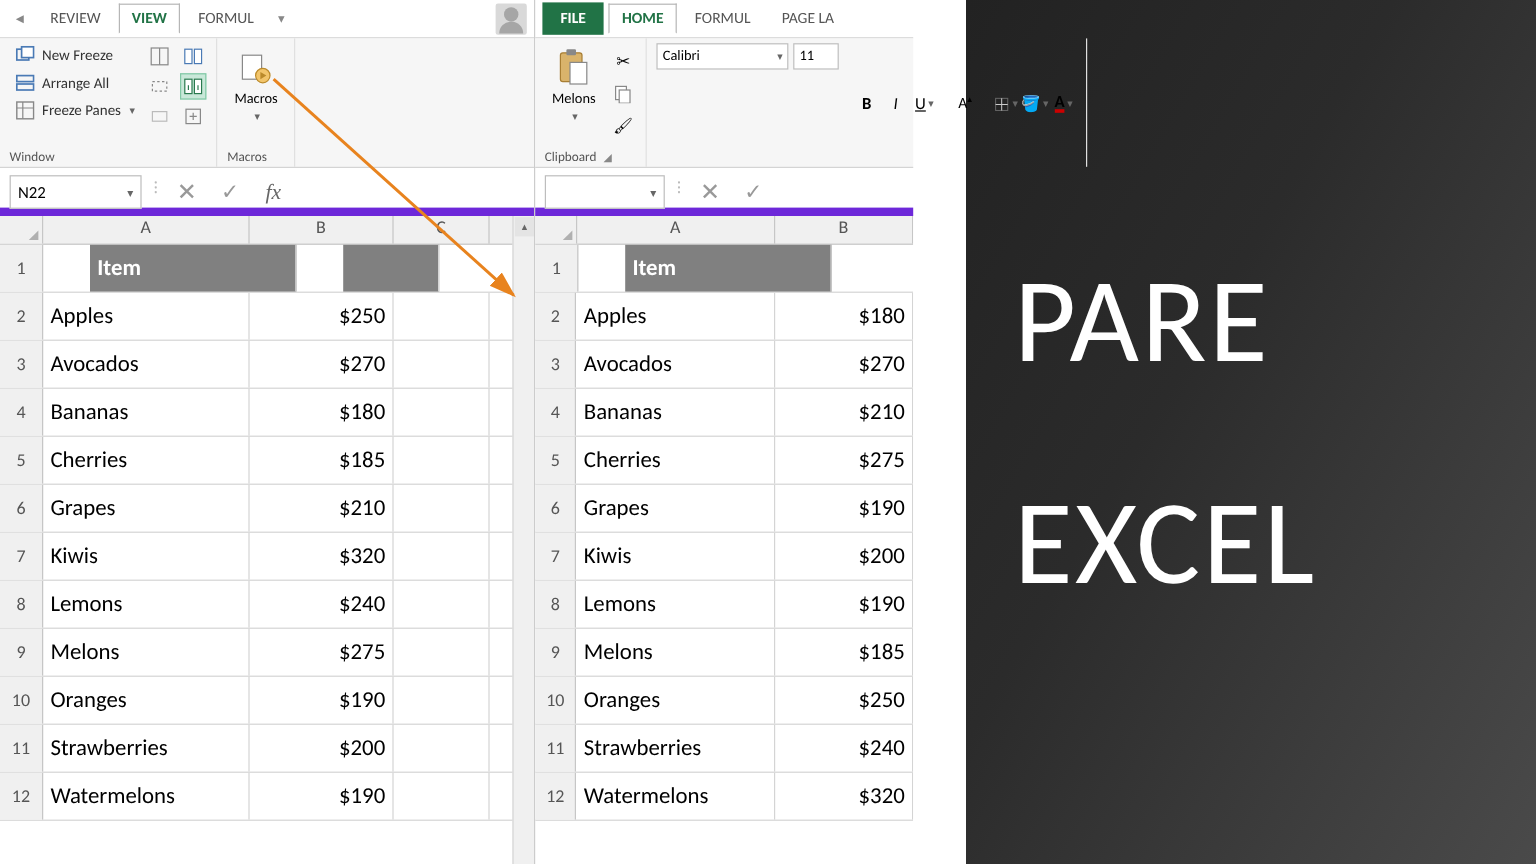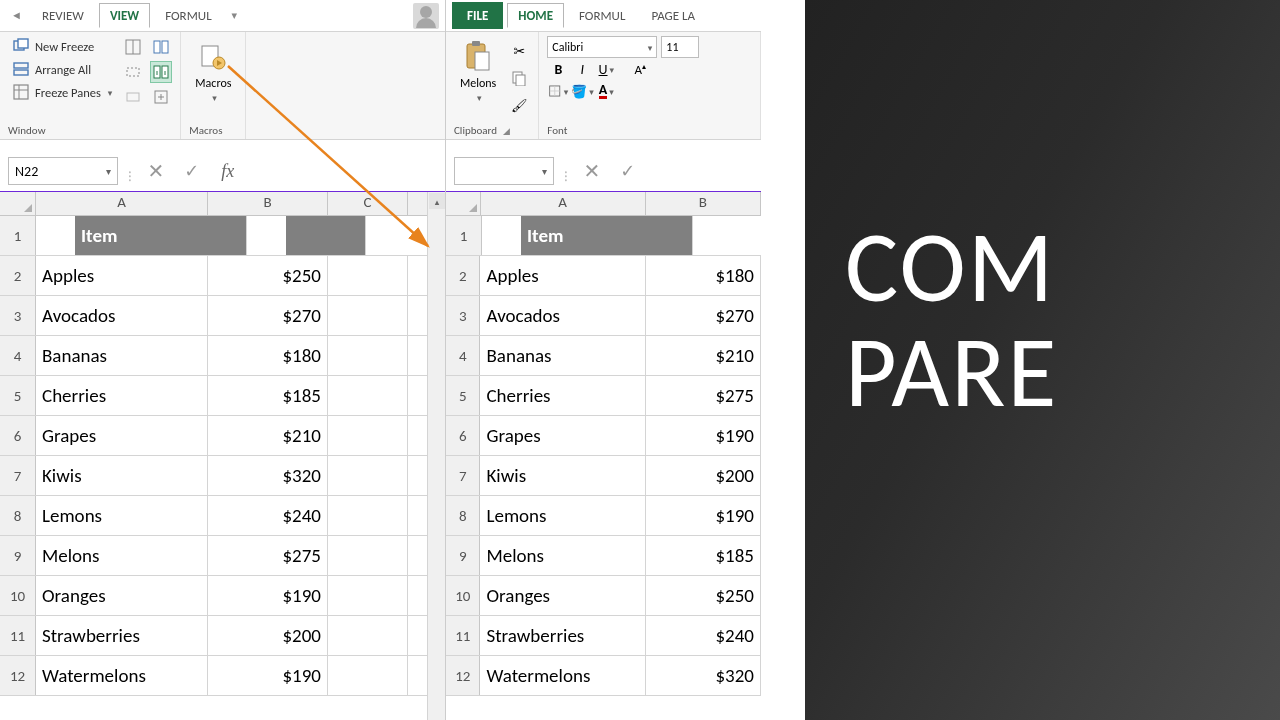--- a/index.html
+++ b/index.html
@@ -24,21 +24,21 @@
 .ribbon-group .content { flex: 1; display: flex; gap: 6px; }
 .ribbon-group .label { text-align: left; font-size: 11px; color: #555; padding-top: 2px; }
 .rb-col { display: flex; flex-direction: column; gap: 3px; }
 .rb-btn { display: flex; align-items: center; gap: 5px; font-size: 12.5px; color: #333; padding: 2px 4px; cursor: pointer; white-space: nowrap; }
 .rb-btn .ic { width: 18px; height: 16px; display: inline-flex; align-items: center; justify-content: center; }
 .rb-small { width: 22px; height: 22px; border: 1px solid transparent; display:flex; align-items:center; justify-content:center; cursor:pointer; }
 .rb-small.highlight { background: #c9e8d9; border: 1px solid #81c8a5; }
 .rb-big { display: flex; flex-direction: column; align-items: center; gap: 2px; padding: 4px 6px; font-size: 12px; cursor:pointer; }
 .rb-big .icbox { width: 34px; height: 34px; display:flex; align-items:center; justify-content:center; }
 .arrow-down { font-size: 9px; color: #666; margin-left: 2px; }
-.namebox-row { display: flex; align-items: flex-end; height: 40px; padding: 6px 8px; gap: 8px; border-bottom: 1px solid #6d28d9; margin-top: 12px; }
+.namebox-row { display: flex; align-items: flex-start; height: 40px; padding: 6px 8px; gap: 8px; border-bottom: 7px solid #6d28d9; }
 .namebox { width: 110px; height: 28px; border: 1px solid #bdbdbd; display: flex; align-items:center; padding: 0 6px; font-size: 14px; background:#fff; }
 .namebox .dd { margin-left:auto; font-size:10px; color:#666; }
 .fx-btn { width: 28px; height: 28px; display:flex; align-items:center; justify-content:center; color:#888; font-size:18px; font-weight:300; }
 .fx-btn.x { color:#999; font-size:20px; }
 .fx-btn.chk { color:#999; }
 .fx-btn.fx { font-style: italic; font-family: "Times New Roman", serif; color:#666; }
 .sep { color:#bbb; padding: 0 2px; }
 .grid { position: relative; flex:1; overflow:hidden; }
 .col-headers { display:flex; height: 24px; background:#f0f0f0; border-bottom:1px solid #c6c6c6; }
 .corner { width: 36px; border-right:1px solid #c6c6c6; background:#f0f0f0; position:relative; }
@@ -298,21 +298,21 @@
                 </svg>
               </div>
             <div class="rb-small">
                 <span style="font-size:13px">🖌</span>
               </div>
           </div>
         </div>
         <div class="label"><span>Clipboard</span><span class="dialog-launcher">◢</span></div>
       </div>
       <div class="ribbon-group" style="flex:1">
-        <div class="content" style="flex-direction:column; gap:0">
+        <div class="content" style="flex-direction:row; gap:12px">
           <div style="display:flex; gap:4px">
             <div class="font-sel" style="width:110px">
                 <span>Calibri</span>
                 <span class="arrow-down" style="margin-left:auto">▾</span>
               </div>
             <div class="font-sel" style="width:38px">
                 <span>11</span>
               </div>
           </div>
           <div style="display:flex; gap:2px; align-items:center">
@@ -343,21 +343,20 @@
             <div class="rb-small">
                 <span style="font-size:13px">🪣</span>
                 <span class="arrow-down">▾</span>
               </div>
             <div class="rb-small">
                 <span style="border-bottom:3px solid #c00; font-weight:bold; line-height:12px">A</span>
                 <span class="arrow-down">▾</span>
               </div>
           </div>
         </div>
-        <div class="label">Font</div>
       </div>
     </div>
     <div class="namebox-row">
       <div class="namebox" style="width:100px">
           <span></span>
           <span class="dd">▾</span>
         </div>
       <span class="sep">⁝</span>
       <div class="fx-btn x">✕</div>
       <div class="fx-btn chk">✓</div>
@@ -436,16 +435,16 @@
     <defs>
         <marker id="ah" markerWidth="10" markerHeight="10" refX="8" refY="3" orient="auto">
           <path d="M0,0 L0,6 L9,3 z" fill="#e8831e"></path>
         </marker>
       </defs>
     <line x1="10" y1="10" x2="210" y2="190" stroke="#e8831e" stroke-width="2.5" marker-end="url(#ah)"></line>
   </svg>
 </div>
 
 <div class="right-panel">
-  <div class="line">COM</div>
   <div class="line">PARE</div>
   <div class="gap"></div>
+  <div class="line">EXCEL</div>
 </div>
 
 </body></html>

